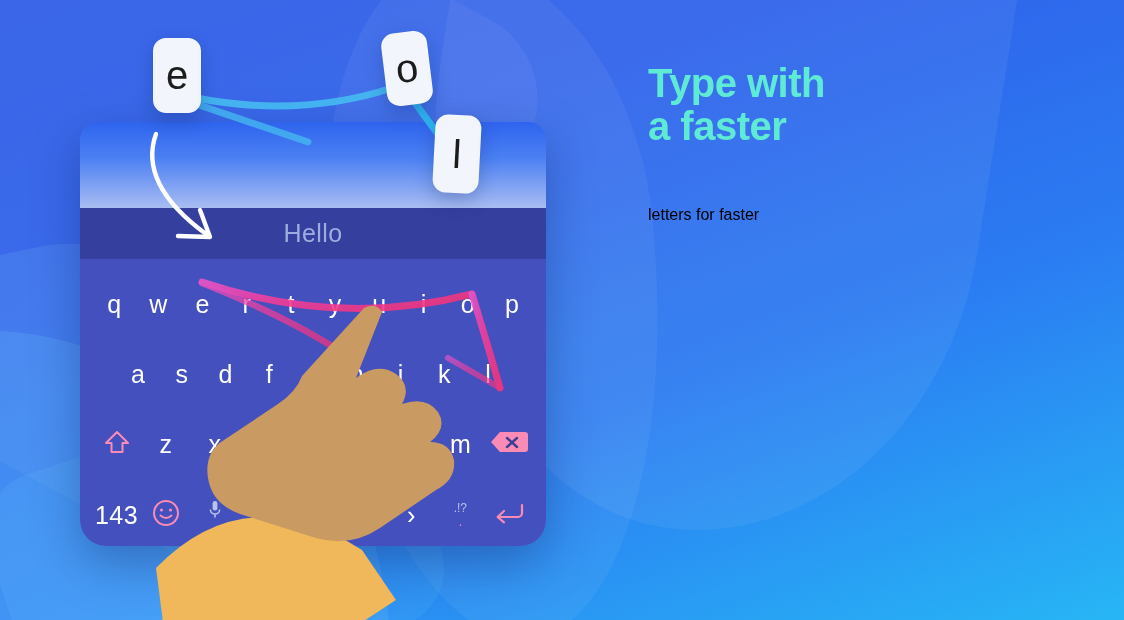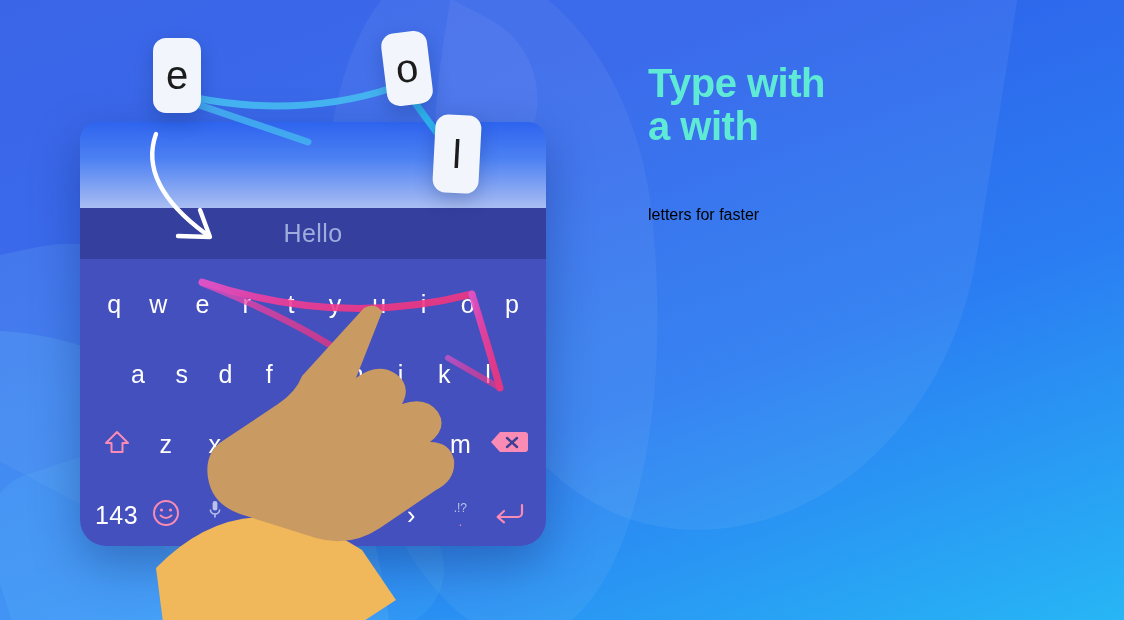--- a/index.html
+++ b/index.html
@@ -249,21 +249,21 @@
              Q62 204 58 178
              Q54 152 74 140
              L128 104
              Q146 92 152 76
              Z" fill="#c99a62"></path>
   </svg>
 
   <div id="copy">
     <h1 class="headline">
       <span>Type with</span><br>
-      <span>a with</span>
+      <span>a faster</span>
     </h1>
     <p class="subcopy">
       </p>
       <div>letters for faster</div>
     <p></p>
   </div>
 
 </div>
 
 </body></html>

